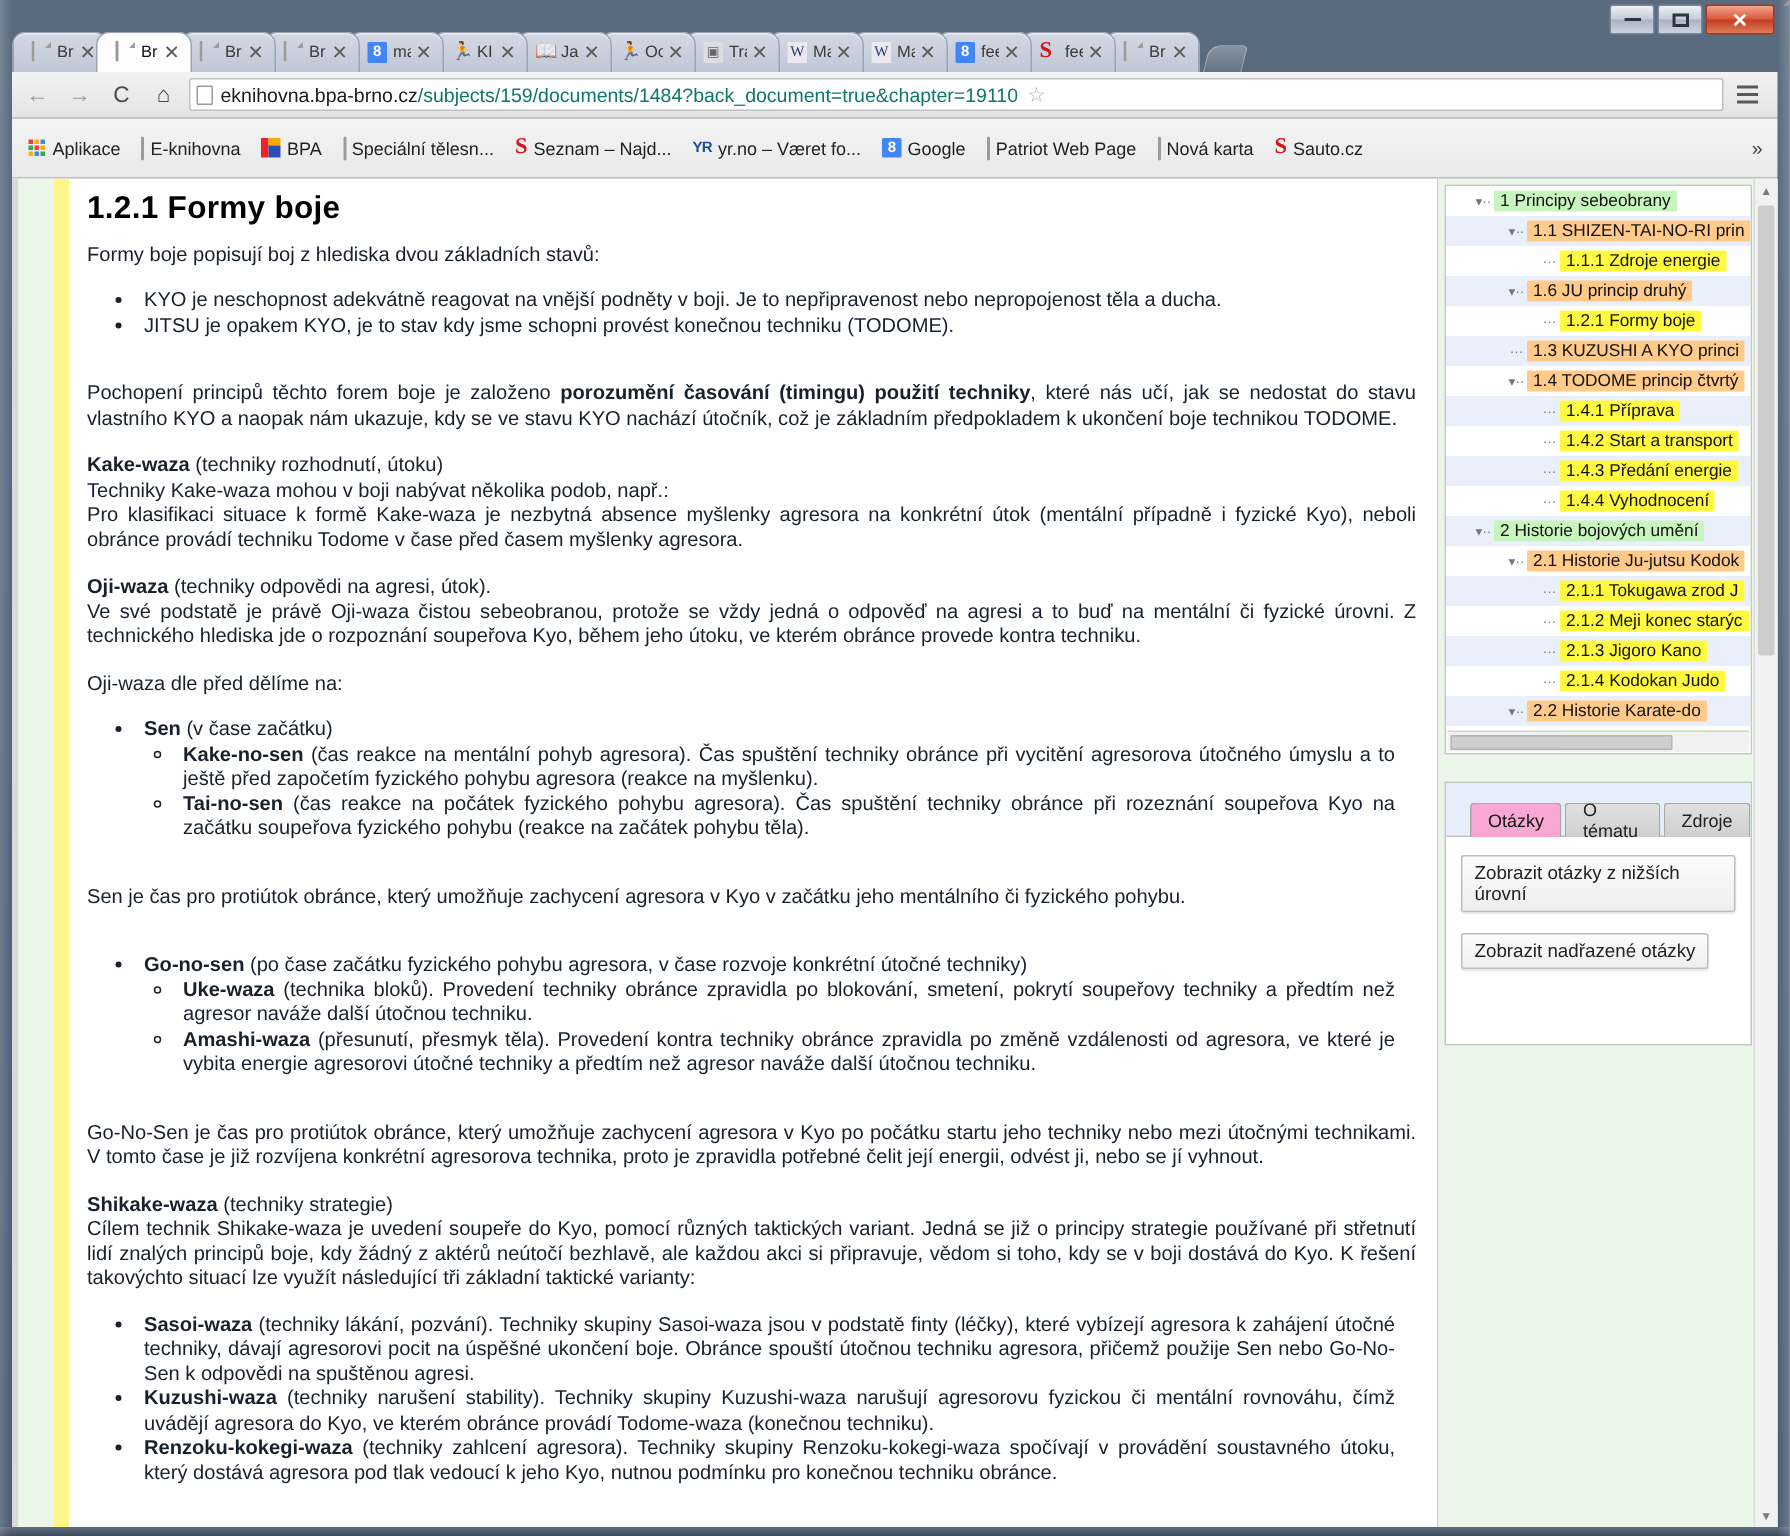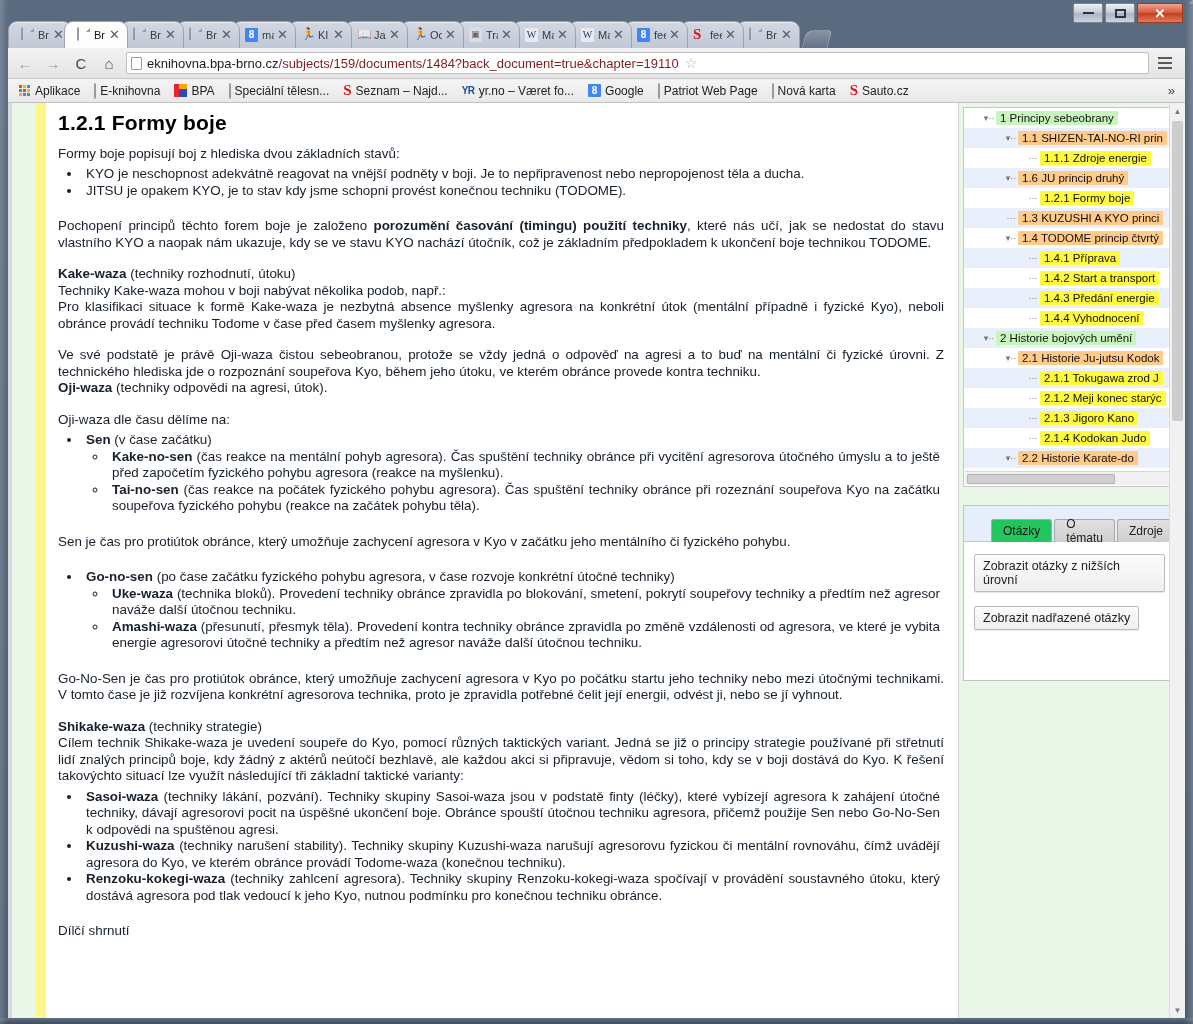--- a/index.html
+++ b/index.html
@@ -129,29 +129,29 @@
   }
   .navbtn.enabled { color: #4b4b4b; }
   .urlbar {
     flex: 1 1 auto; height: 22px;
     background: #fff; border: 1px solid #c0c0c0; border-radius: 2px;
     display: flex; align-items: center; padding: 0 4px;
     font-size: 13px; overflow: hidden; white-space: nowrap;
   }
   .urlbar .fav-doc { margin-right: 5px; flex:none; }
   .url-host { color: #1a1a1a; }
-  .url-path { color: #7f1d1d; }
+  .url-path { color: #0f766e; }
   .star { flex: none; margin-left: 6px; font-size: 14px; color: #b0b0b0; }
   .menubtn { width: 20px; height: 22px; flex:none; display:flex;flex-direction:column;
              justify-content:center; gap:3px; align-items:center; }
   .menubtn i { display:block; width: 14px; height: 2px; background: #5a5a5a; }
 
   
   .bookmarks {
-    flex: none; height: 24px;
+    flex: none; height: 40px;
     background: linear-gradient(180deg,#f4f4f4 0%,#e9e9e9 100%);
     border-bottom: 1px solid #c2c2c2;
     display: flex; align-items: center; gap: 2px;
     padding: 0 4px; margin: 0 8px;
     font-size: 12px; color: #222;
     overflow: hidden; white-space: nowrap;
   }
   .bm { display: flex; align-items: center; gap: 4px; padding: 2px 6px; border-radius: 2px; flex: none; }
   .bm .bmicon { width: 13px; height: 14px; display:flex; align-items:center; justify-content:center; position: relative;}
   .apps-grid { width: 12px; height: 12px; display: grid; grid-template-columns: repeat(3,3px);
@@ -182,21 +182,21 @@
     font-family: "Liberation Sans", sans-serif;
     font-size: 13.4px; line-height: 16.5px;
     color: #17202b; overflow: hidden;
   }
   h1.doctitle {
     font-size: 21px; font-weight: bold; margin: 0 0 14px 0; color: #000;
     letter-spacing: .2px;
   }
   .para { margin: 0 0 0 0; text-align: justify; }
   .gap { height: 15px; }
-  ul.l1 { margin: 4px; padding-left: 20px; list-style: disc; }
+  ul.l1 { margin: 14px; padding-left: 20px; list-style: disc; }
   ul.l1 > li { margin: 0; text-align: justify; padding-left: 4px; }
   ul.l2 { margin: 0; padding-left: 22px; list-style: circle; }
   ul.l2 > li { margin: 0; text-align: justify; padding-left: 4px; }
   b { font-weight: bold; }
 
   
   .rightcol {
     flex: 1 1 auto; background: #eaf6e8; position: relative;
     display: flex; flex-direction: column; padding: 0;
   }
@@ -251,21 +251,21 @@
   }
   .ptab {
     height: 23px; padding: 0 11px;
     display: flex; align-items: center;
     font-size: 12px; color: #222;
     background: linear-gradient(180deg,#e0e0e0,#cfcfcf);
     border: 1px solid #a8a8a8; border-bottom: none;
     border-top-left-radius: 3px; border-top-right-radius: 3px;
     position: relative; top: 1px;
   }
-  .ptab.active { background: #22c55e; color: #111; z-index: 3; margin-left: 11px; }
+  .ptab.active { background: #f9a8d4; color: #111; z-index: 3; }
   .panel-body { padding: 12px 10px; }
   .pbtn {
     display: inline-block;
     font-size: 12.5px; color: #222;
     background: linear-gradient(180deg,#fcfcfc,#eeeeee);
     border: 1px solid #bdbdbd; border-radius: 2px;
     padding: 4px 8px; margin-bottom: 14px;
     box-shadow: 0 1px 1px rgba(0,0,0,.10);
   }
 
@@ -487,25 +487,25 @@
 
         <div class="gap"></div>
         <div class="para"><span>Pochopení principů těchto forem boje je založeno </span><b>porozumění časování (timingu) použití techniky</b><span>, které nás učí, jak se nedostat do stavu vlastního KYO a naopak nám ukazuje, kdy se ve stavu KYO nachází útočník, což je základním předpokladem k ukončení boje technikou TODOME.</span></div>
 
         <div class="gap"></div>
         <div class="para"><b>Kake-waza</b><span> (techniky rozhodnutí, útoku)</span></div>
         <div class="para">Techniky Kake-waza mohou v boji nabývat několika podob, např.:</div>
         <div class="para">Pro klasifikaci situace k formě Kake-waza je nezbytná absence myšlenky agresora na konkrétní útok (mentální případně i fyzické Kyo), neboli obránce provádí techniku Todome v čase před časem myšlenky agresora.</div>
 
         <div class="gap"></div>
+        <div class="para"><b>Oji-waza</b><span> (techniky odpovědi na agresi, útok).</span></div>
         <div class="para">Ve své podstatě je právě Oji-waza čistou sebeobranou, protože se vždy jedná o odpověď na agresi a to buď na mentální či fyzické úrovni. Z technického hlediska jde o rozpoznání soupeřova Kyo, během jeho útoku, ve kterém obránce provede kontra techniku.</div>
-        <div class="para"><b>Oji-waza</b><span> (techniky odpovědi na agresi, útok).</span></div>
-
-        <div class="gap"></div>
-        <div class="para">Oji-waza dle času dělíme na:</div>
+
+        <div class="gap"></div>
+        <div class="para">Oji-waza dle před dělíme na:</div>
         <ul class="l1">
           <li><b>Sen</b><span> (v čase začátku)</span>
             <ul class="l2">
               <li><b>Kake-no-sen</b><span> (čas reakce na mentální pohyb agresora). Čas spuštění techniky obránce při vycitění agresorova útočného úmyslu a to ještě před započetím fyzického pohybu agresora (reakce na myšlenku).</span></li>
               <li><b>Tai-no-sen</b><span> (čas reakce na počátek fyzického pohybu agresora). Čas spuštění techniky obránce při rozeznání soupeřova Kyo na začátku soupeřova fyzického pohybu (reakce na začátek pohybu těla).</span></li>
             </ul>
           </li>
         </ul>
 
         <div class="gap"></div>

